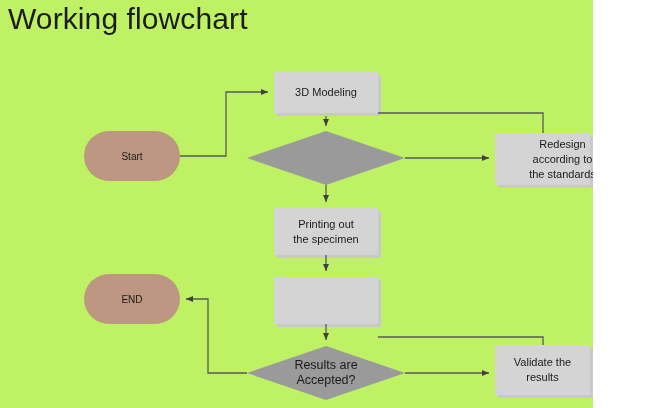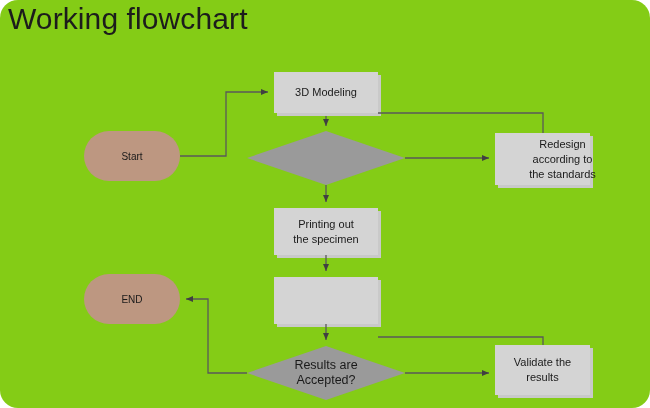--- a/index.html
+++ b/index.html
@@ -5,25 +5,24 @@
   html, body {
     margin: 0;
     padding: 0;
     background: #ffffff;
   }
   body {
     font-family: "Liberation Sans", sans-serif;
   }
   #canvas {
     position: relative;
-    width: 650px;
+    width: 593px;
     height: 408px;
-    background: #84cc16;
+    background: #bef264;
     overflow: hidden;
-    border-radius: 18px;
   }
   #page-title {
     position: absolute;
     left: 8px;
     top: 2px;
     font-size: 30px;
     font-weight: 300;
     color: #1c1c1c;
     letter-spacing: 0.1px;
     white-space: nowrap;

